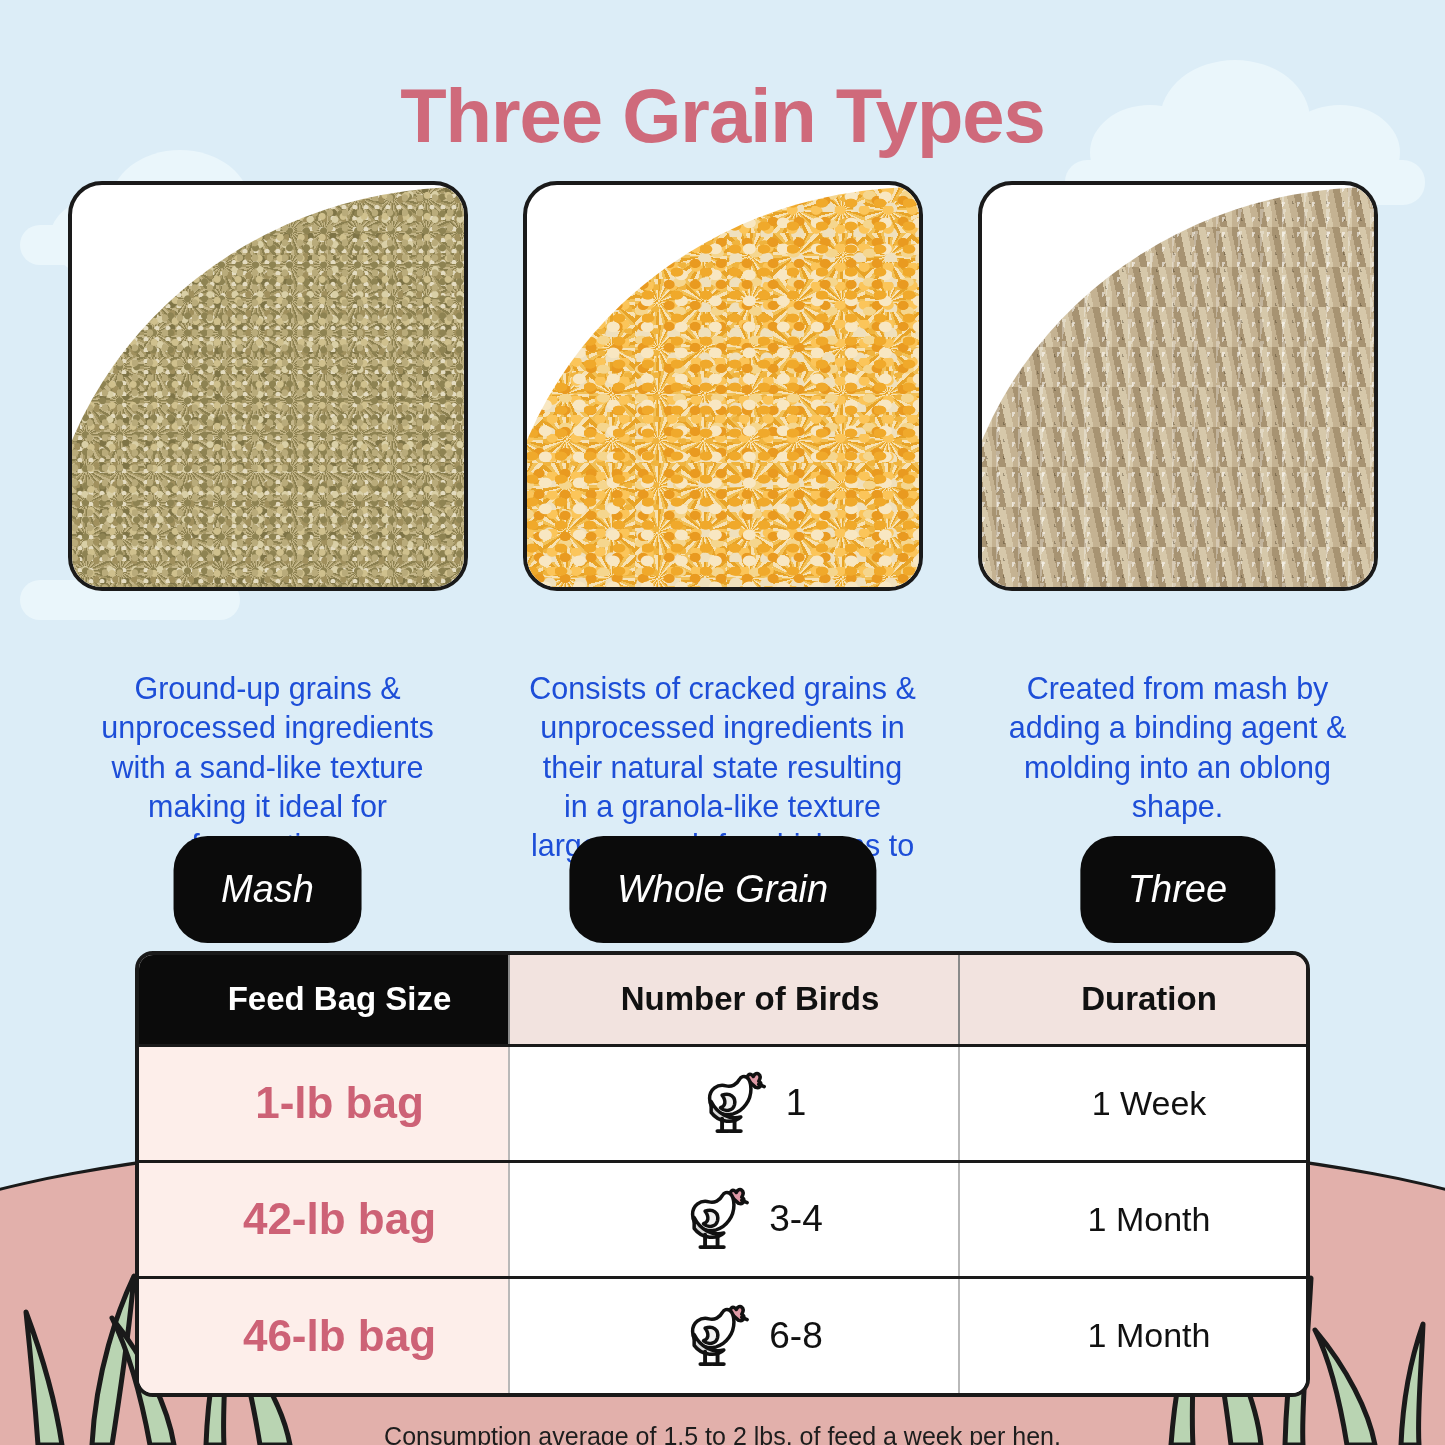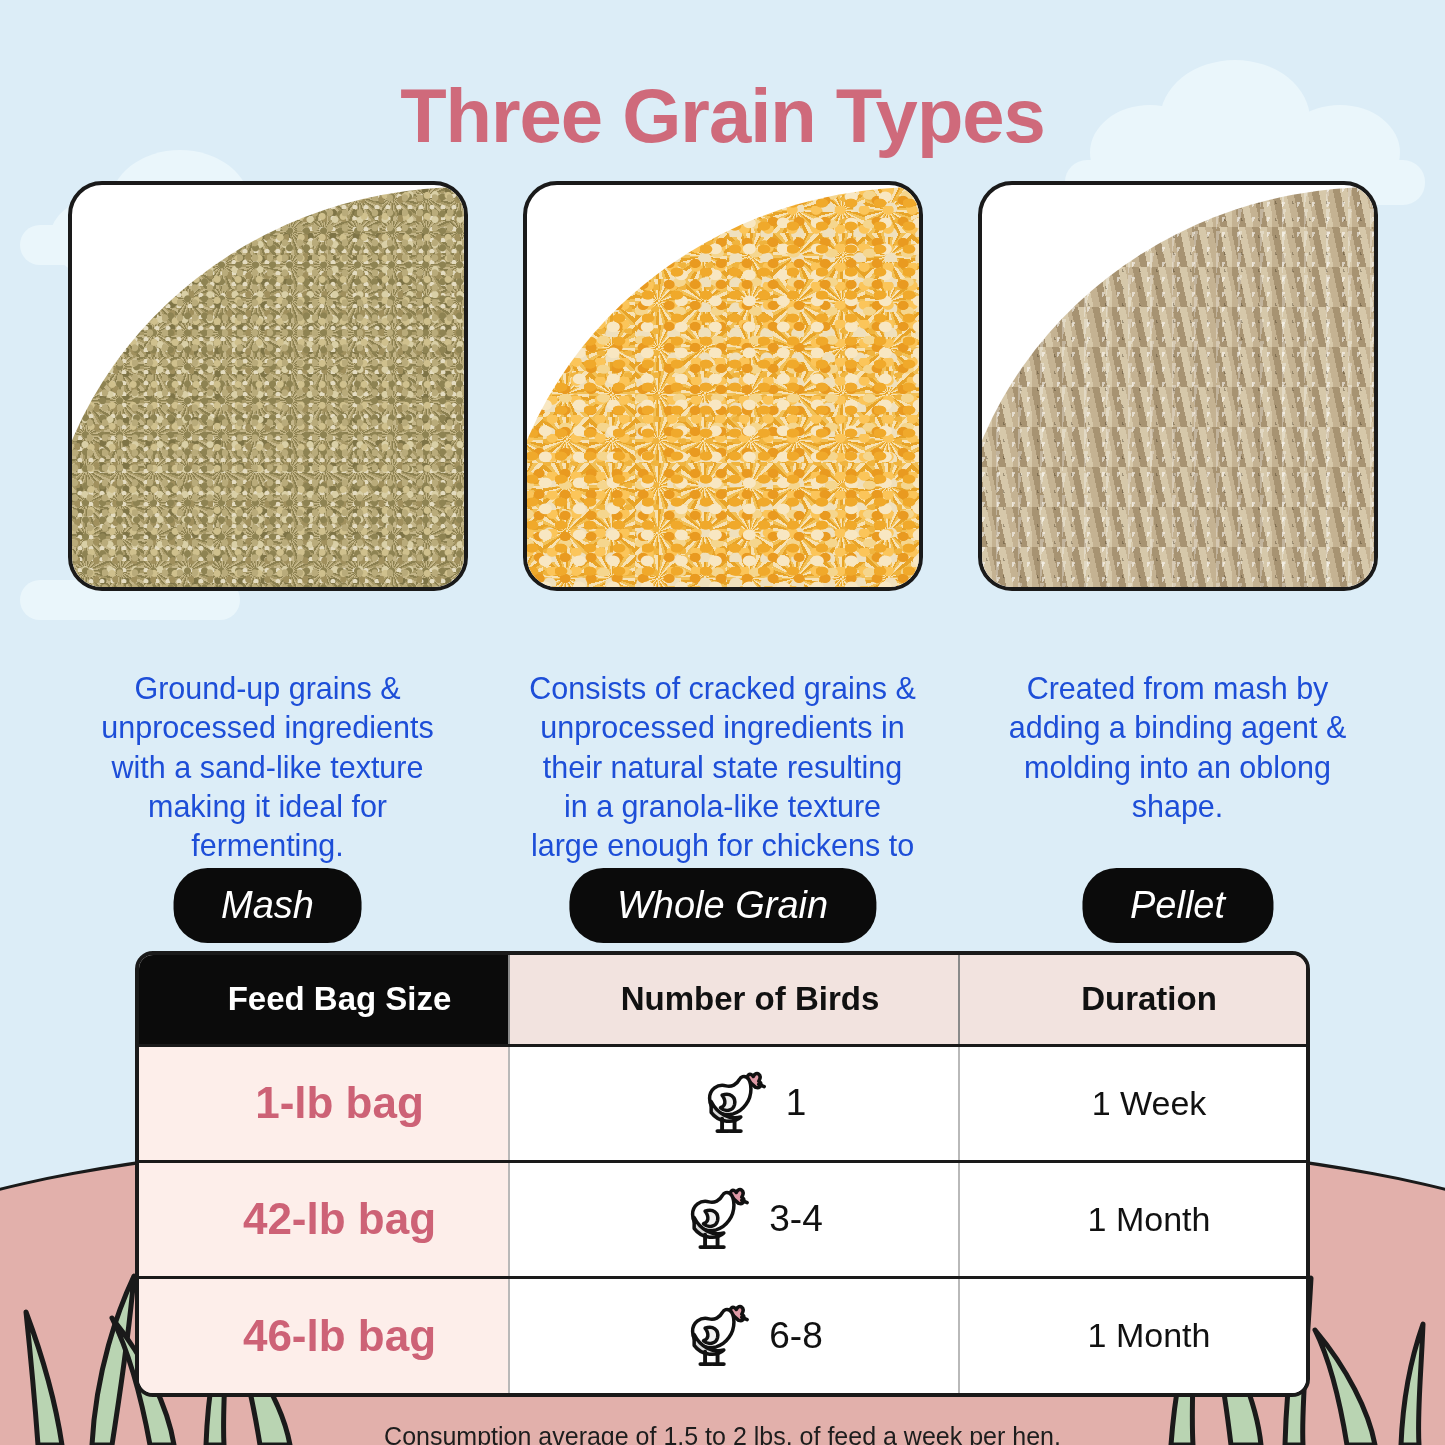--- a/index.html
+++ b/index.html
@@ -127,21 +127,21 @@
 
   .pill {
     position:absolute;
     left:50%; transform:translateX(-50%);
     bottom:-38px;
     background:#0b0b0b;
     color:#ffffff;
     font-style:italic;
     font-size:38px;
     font-weight:400;
-    padding:16px 48px;
+    padding:32px 48px;
     border-radius:34px;
     white-space:nowrap;
     z-index:8;
   }
 
   .desc {
     margin-top:78px;
     text-align:center;
     font-size:30.5px;
     line-height:1.29;
@@ -241,21 +241,21 @@
         <div class="pile pile-whole"></div>
       </div>
       <div class="pill">Whole Grain</div>
       <p class="desc">Consists of cracked grains &amp; unprocessed ingredients in their natural state resulting in a granola-like texture large enough for chickens to grab.</p>
     </div>
 
     <div class="card-wrap">
       <div class="card">
         <div class="pile pile-pellet"></div>
       </div>
-      <div class="pill">Pellet</div>
+      <div class="pill">Three</div>
       <p class="desc">Created from mash by adding a binding agent &amp; molding into an oblong shape.</p>
     </div>
 
   </div>
 
   <div class="table-wrap">
     <table>
       <thead>
         <tr>
           <th class="th-size">Feed Bag Size</th>

